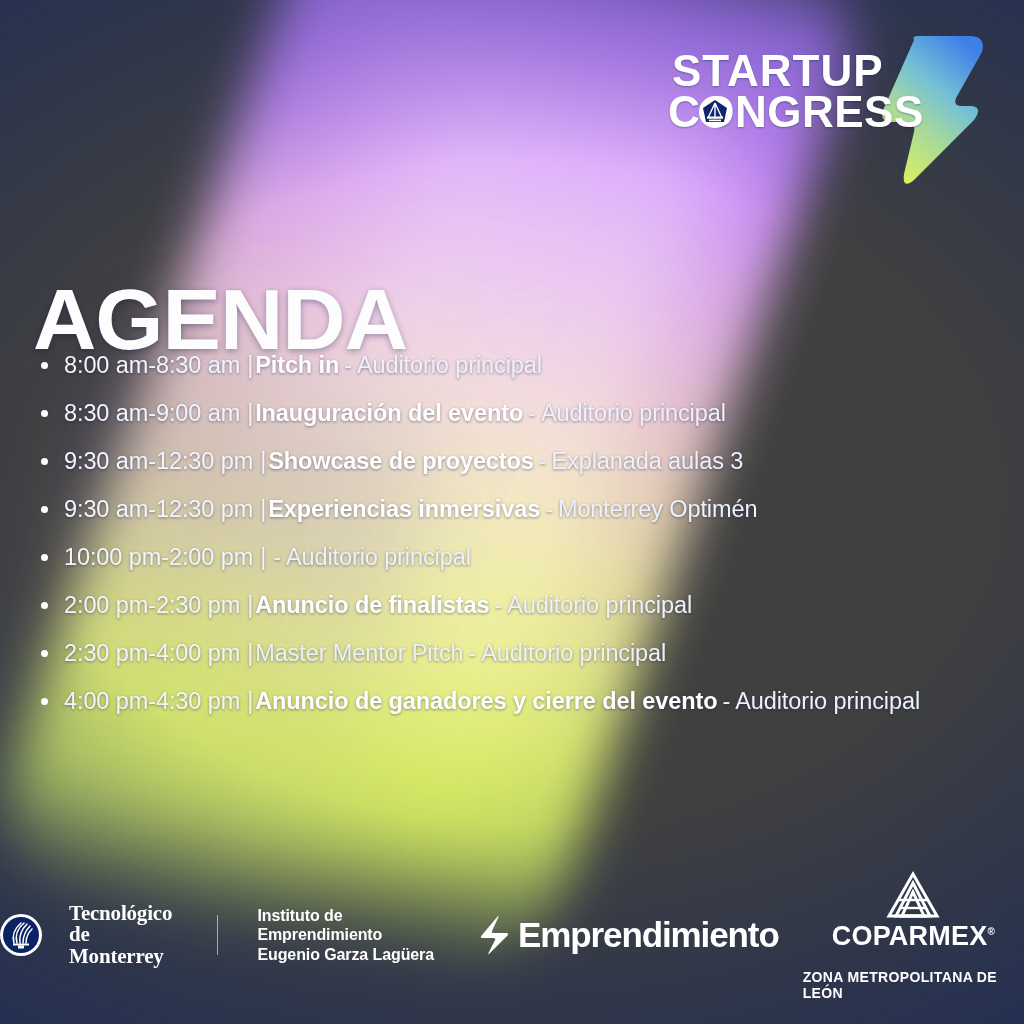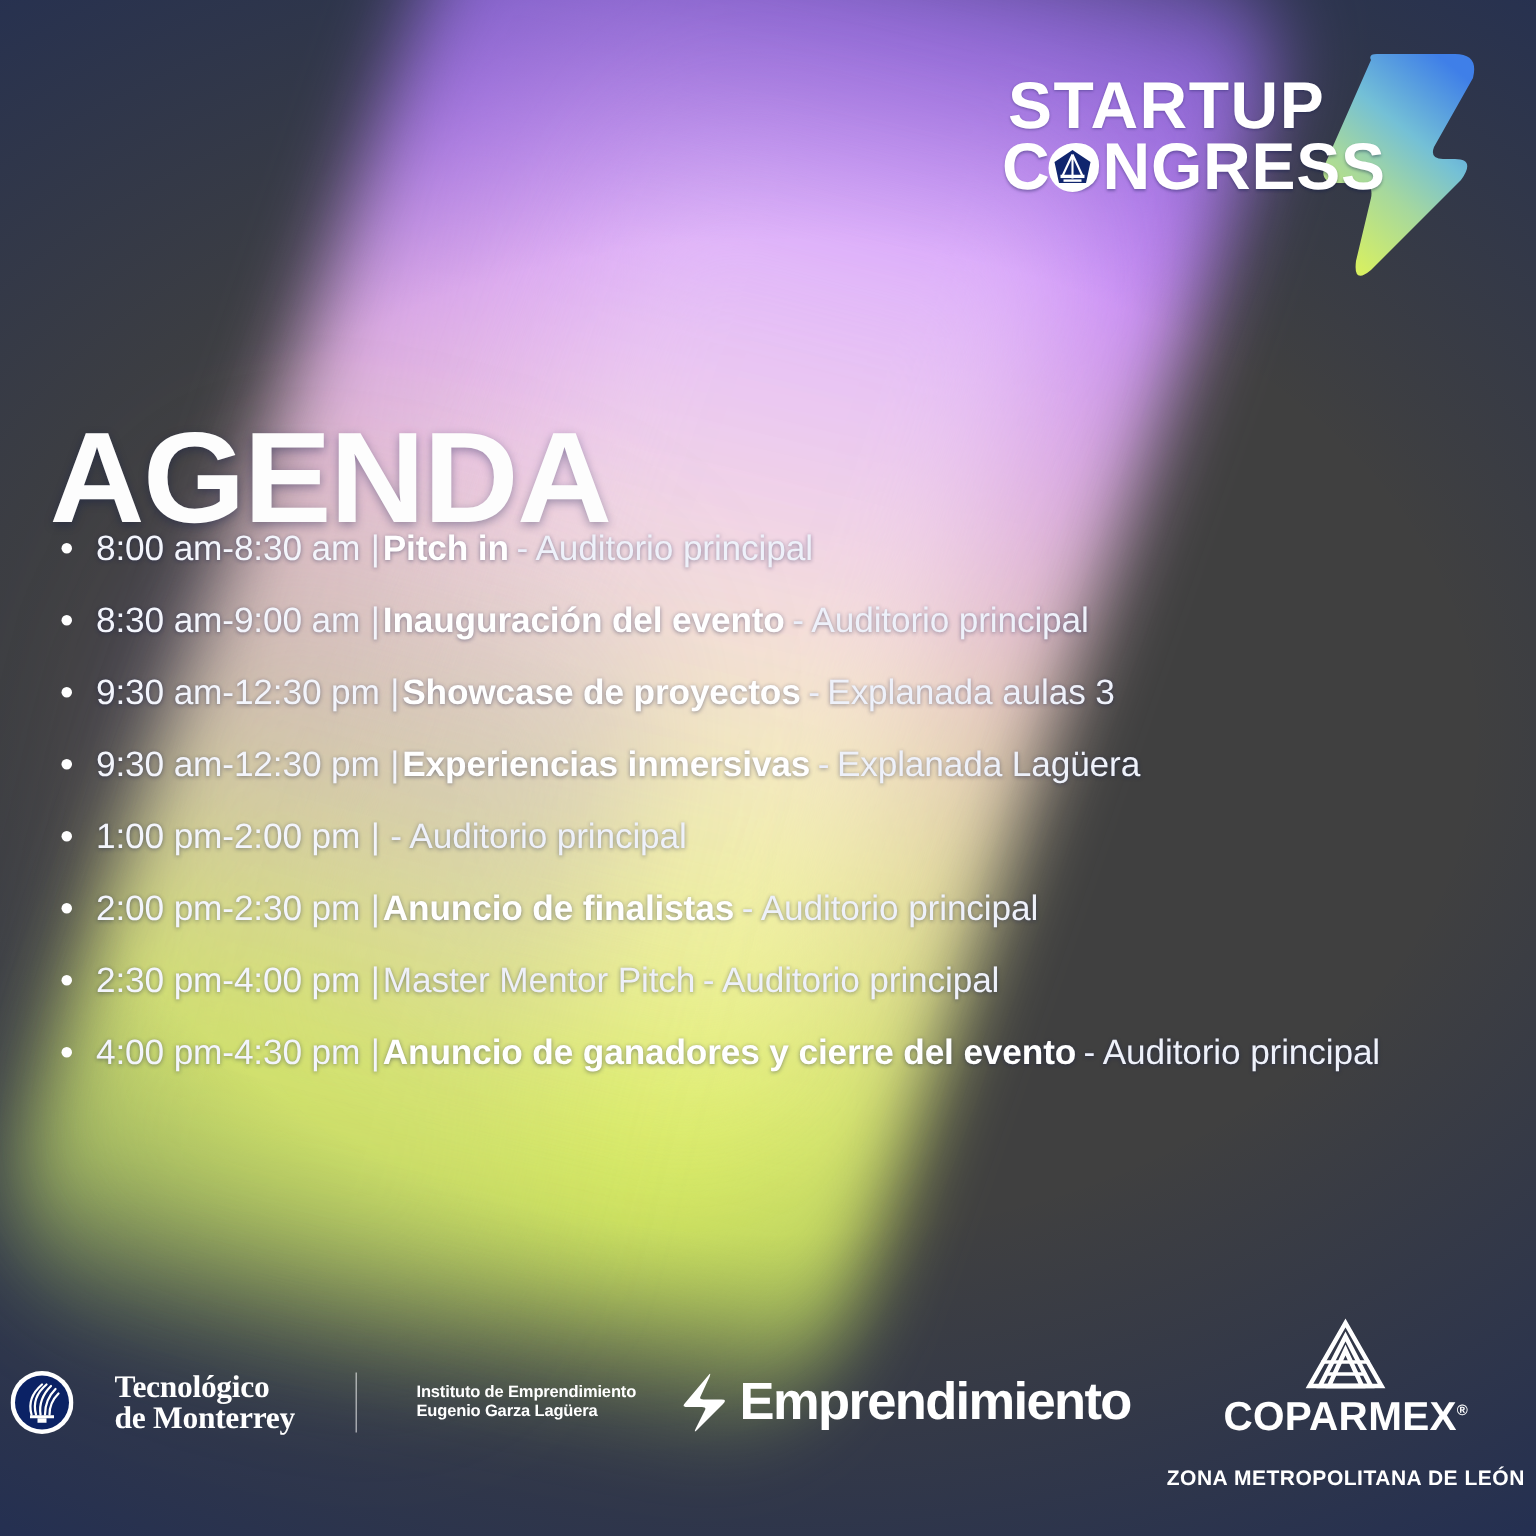--- a/index.html
+++ b/index.html
@@ -208,21 +208,21 @@
     line-height:1.02;
     letter-spacing:-0.2px;
   }
   .tec-divider{
     width:1px;height:40px;
     background:rgba(255,255,255,0.55);
     margin:0 13px;
   }
   .tec-inst{
     color:#ffffff;
-    font-size:11px;
+    font-size:16px;
     font-weight:bold;
     line-height:1.22;
     letter-spacing:-0.1px;
   }
   .logo-emp{
     display:flex;align-items:center;gap:7px;
     margin-left:30px;
   }
   .emp-bolt{width:32px;height:40px;}
   .emp-word{
@@ -320,25 +320,25 @@
         <span class="title-txt">Showcase de proyectos</span>
         <span class="dash">-</span>
         <span class="place">Explanada aulas 3</span>
       </li>
       <li class="agenda-item">
         <span class="dot"></span>
         <span class="time">9:30 am-12:30 pm</span>
         <span class="sep">|</span>
         <span class="title-txt">Experiencias inmersivas</span>
         <span class="dash">-</span>
-        <span class="place">Explanada Lagüera</span>
-      </li>
-      <li class="agenda-item">
-        <span class="dot"></span>
-        <span class="time">1:00 pm-2:00 pm</span>
+        <span class="place">Monterrey Optimén</span>
+      </li>
+      <li class="agenda-item">
+        <span class="dot"></span>
+        <span class="time">10:00 pm-2:00 pm</span>
         <span class="sep">|</span>
         <span class="dash">-</span>
         <span class="place">Auditorio principal</span>
       </li>
       <li class="agenda-item">
         <span class="dot"></span>
         <span class="time">2:00 pm-2:30 pm</span>
         <span class="sep">|</span>
         <span class="title-txt">Anuncio de finalistas</span>
         <span class="dash">-</span>

